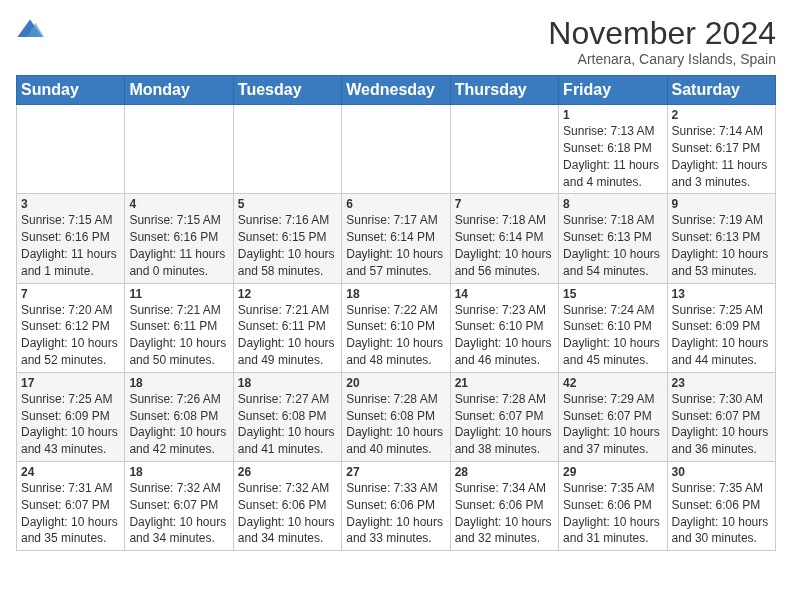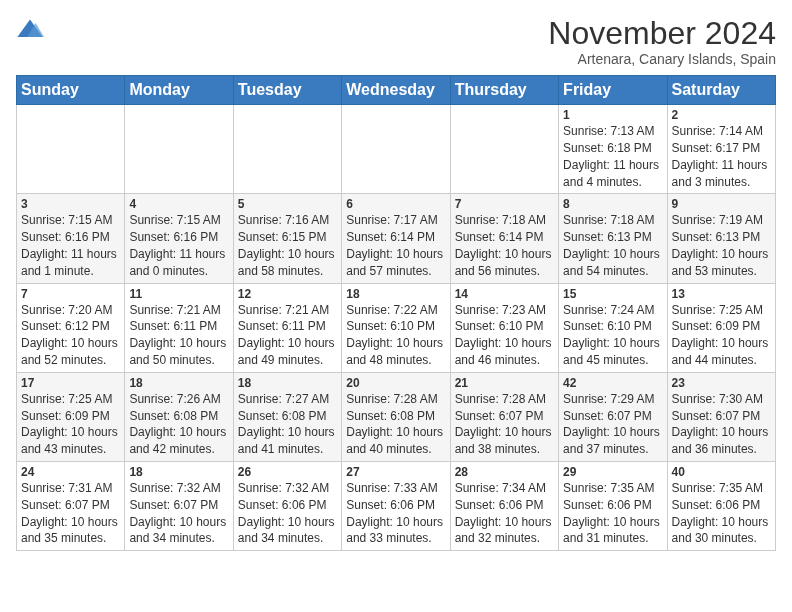--- a/index.html
+++ b/index.html
@@ -249,18 +249,18 @@
         </td>
         <td>
           <span class="day-number">28</span>
           <div class="day-info">Sunrise: 7:34 AM<br>Sunset: 6:06 PM<br>Daylight: 10 hours and 32 minutes.</div>
         </td>
         <td>
           <span class="day-number">29</span>
           <div class="day-info">Sunrise: 7:35 AM<br>Sunset: 6:06 PM<br>Daylight: 10 hours and 31 minutes.</div>
         </td>
         <td>
-          <span class="day-number">40</span>
+          <span class="day-number">30</span>
           <div class="day-info">Sunrise: 7:35 AM<br>Sunset: 6:06 PM<br>Daylight: 10 hours and 30 minutes.</div>
         </td>
       </tr>
     </tbody>
 </table>
 
 </body></html>

